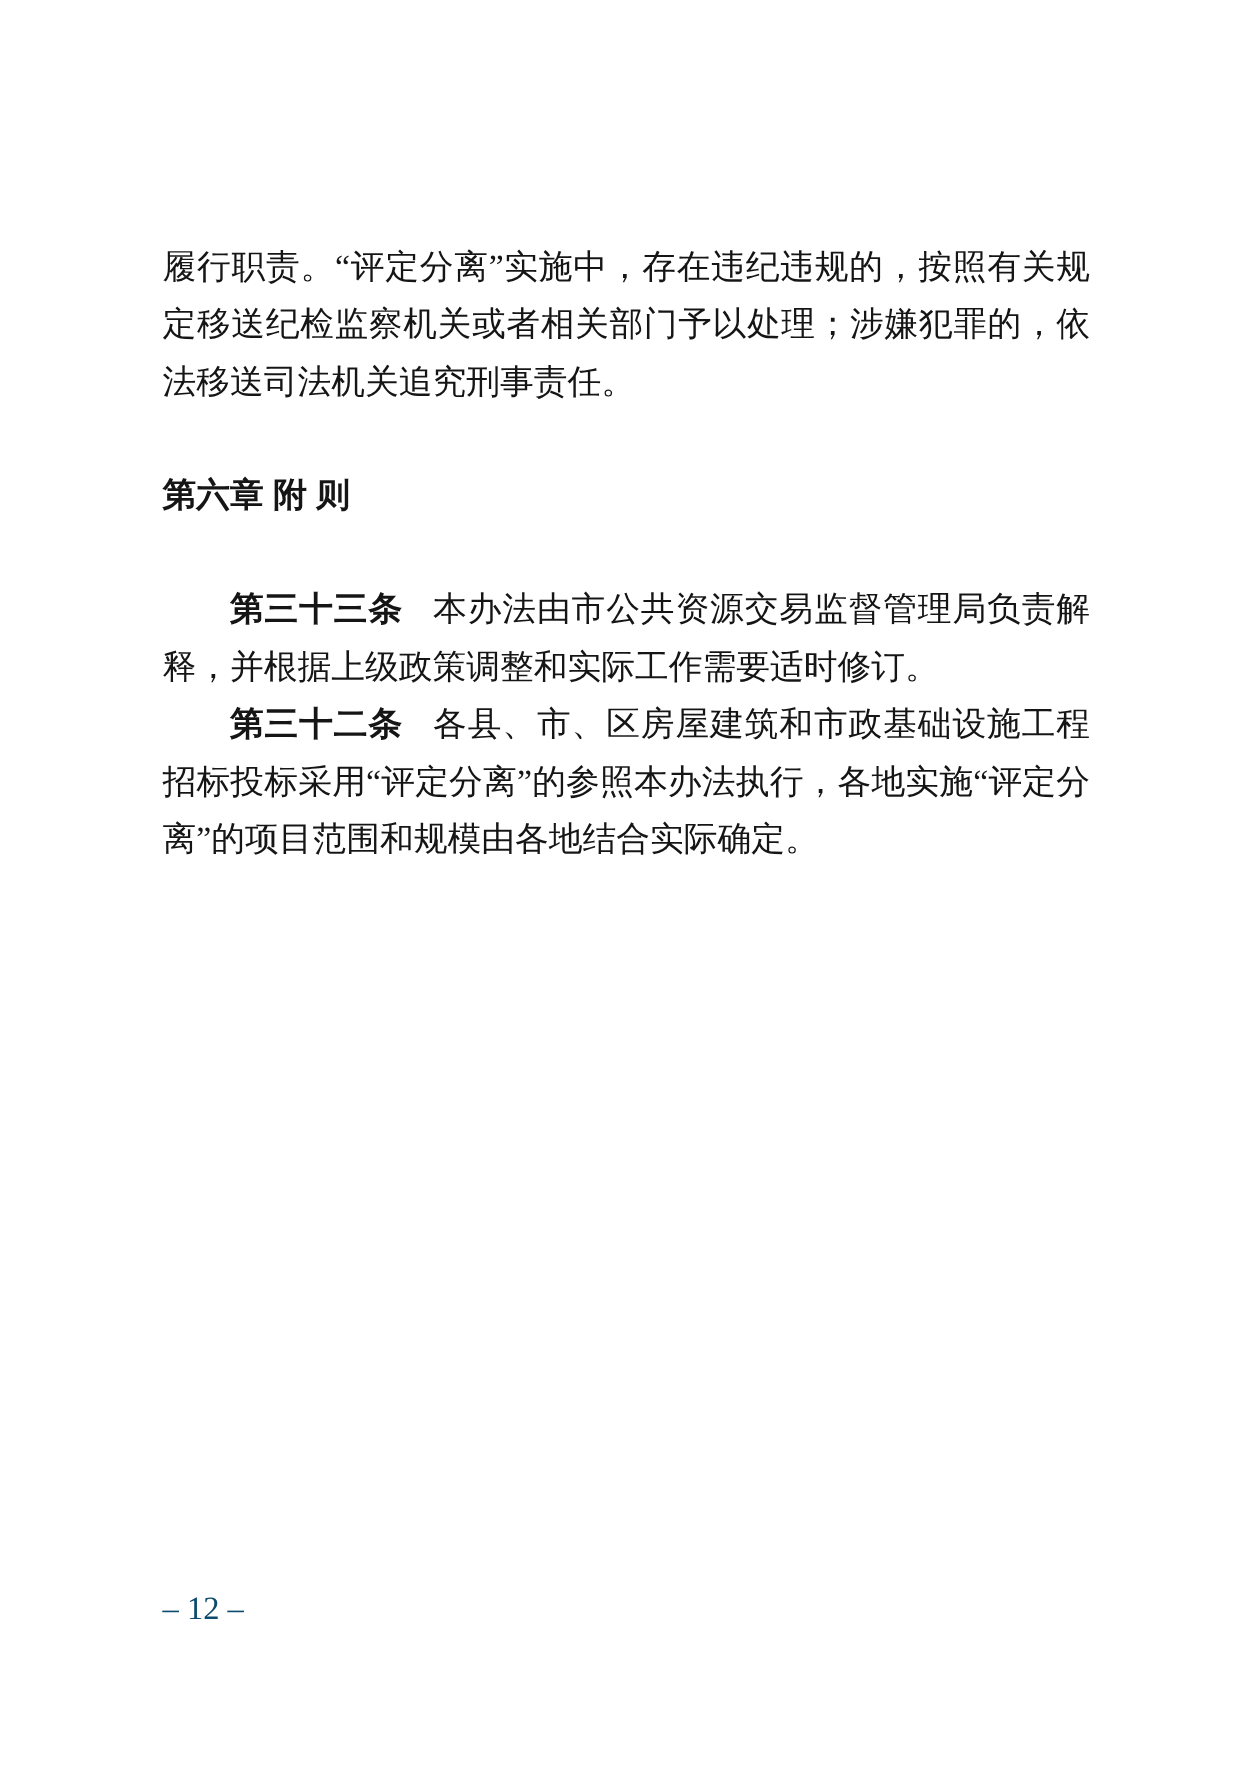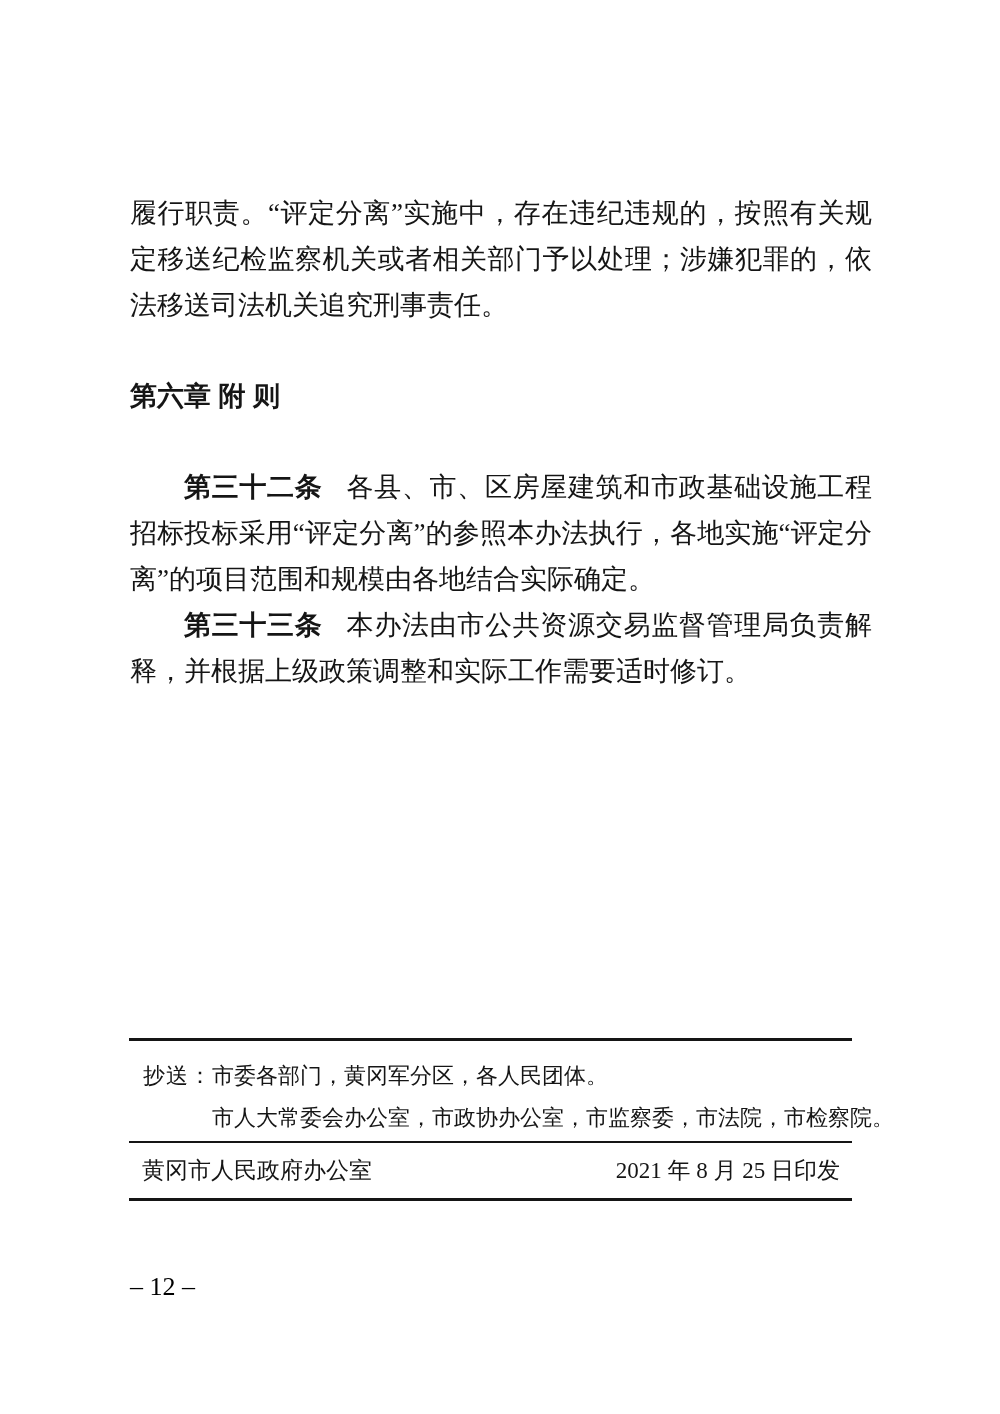--- a/index.html
+++ b/index.html
@@ -64,56 +64,41 @@
     align-items: center;
     font-size: 23px;
     padding: 0 12px 0 13px;
   }
   .page-num {
     position: absolute;
     left: 130px;
     top: 1272px;
     font-size: 26px;
     line-height: 30px;
-    color: #000000;
+    color: #0c4a6e;
   }
 </style>
 </head>
 <body>
 
 <div class="page">
 
   <div class="body-text">
 
     <p class="para">履行职责。“评定分离”实施中，存在违纪违规的，按照有关规定移送纪检监察机关或者相关部门予以处理；涉嫌犯罪的，依法移送司法机关追究刑事责任。</p>
 
     <h2 class="chapter">第六章 附 则</h2>
 
     <p class="para article">
-      <span class="art-num">第三十二条</span><span>各县、市、区房屋建筑和市政基础设施工程招标投标采用“评定分离”的参照本办法执行，各地实施“评定分离”的项目范围和规模由各地结合实际确定。</span>
+      <span class="art-num">第三十三条</span><span>本办法由市公共资源交易监督管理局负责解释，并根据上级政策调整和实际工作需要适时修订。</span>
     </p>
 
     <p class="para article">
-      <span class="art-num">第三十三条</span><span>本办法由市公共资源交易监督管理局负责解释，并根据上级政策调整和实际工作需要适时修订。</span>
+      <span class="art-num">第三十二条</span><span>各县、市、区房屋建筑和市政基础设施工程招标投标采用“评定分离”的参照本办法执行，各地实施“评定分离”的项目范围和规模由各地结合实际确定。</span>
     </p>
 
 
   </div>
 
-  <div class="footer">
-
-    <div class="copy-box">
-      <div class="copy-row">
-        <span class="copy-label">抄送：</span><span>市委各部门，黄冈军分区，各人民团体。</span>
-      </div>
-      <div class="copy-row copy-row-second">市人大常委会办公室，市政协办公室，市监察委，市法院，市检察院。</div>
-    </div>
-
-    <div class="issue-box">
-      <span>黄冈市人民政府办公室</span>
-      <span>2021 年 8 月 25 日印发</span>
-    </div>
-
-  </div>
 
   <div class="page-num">– 12 –</div>
 
 </div>
 
 </body></html>

